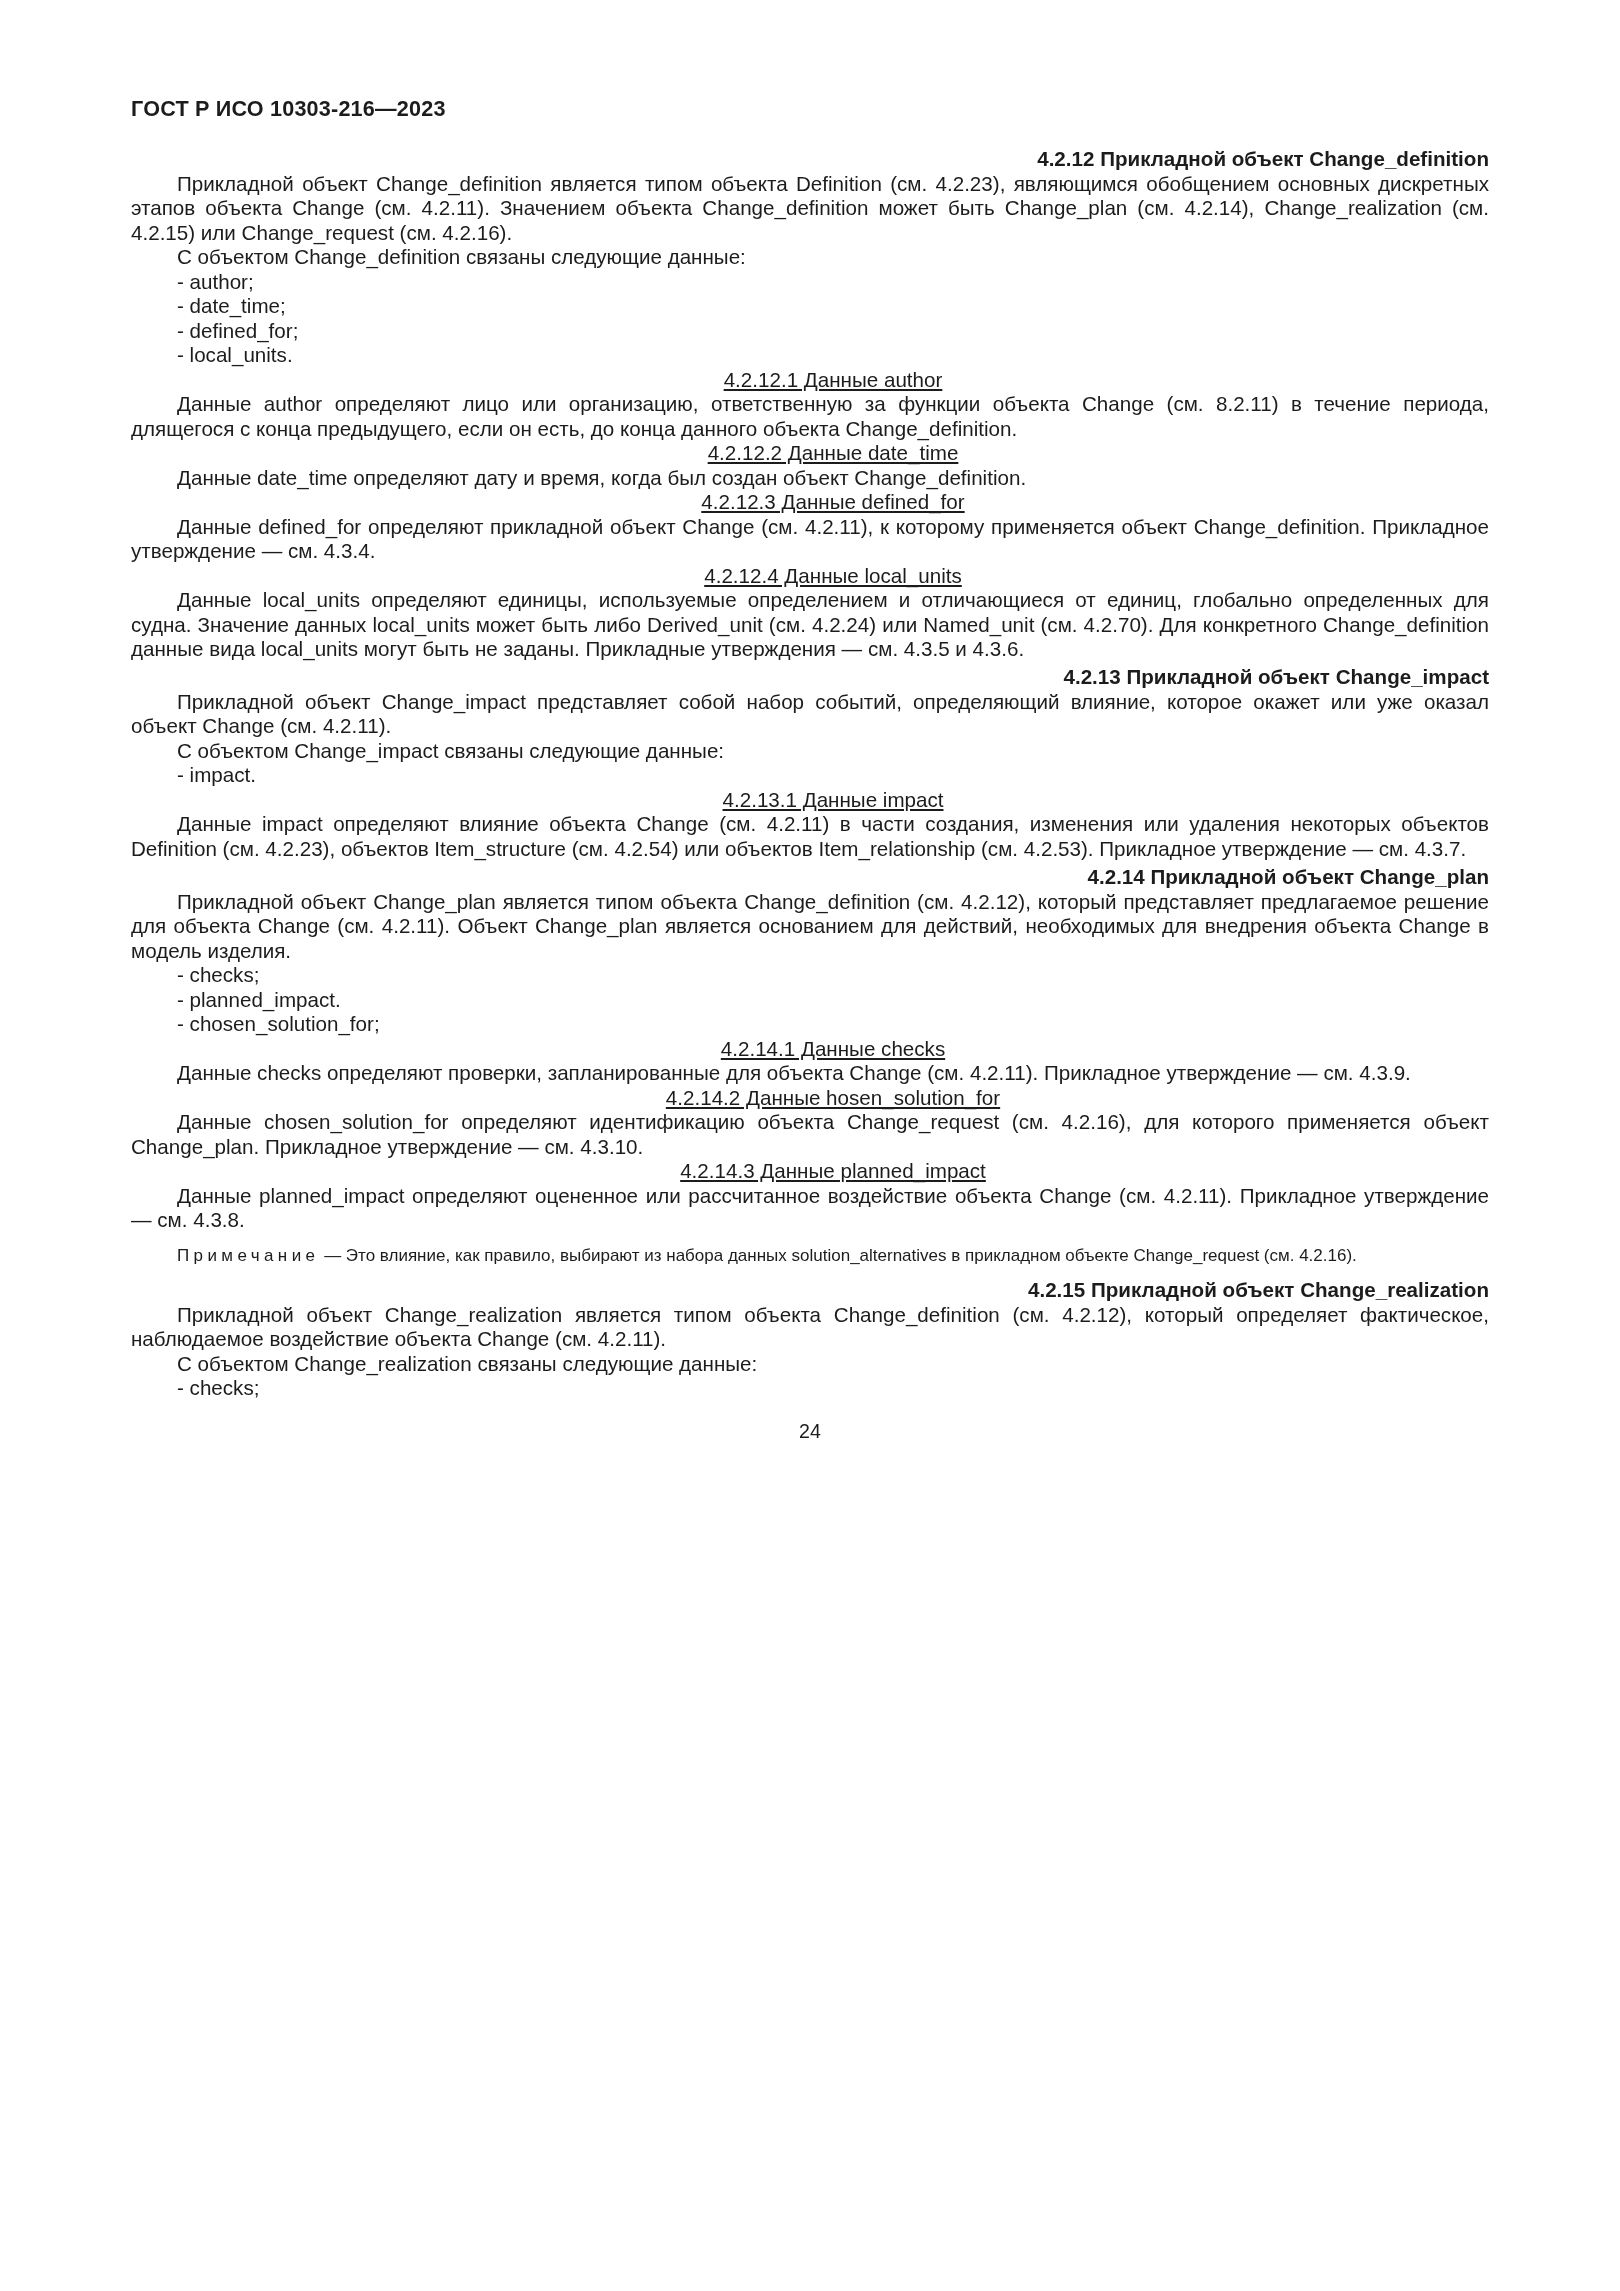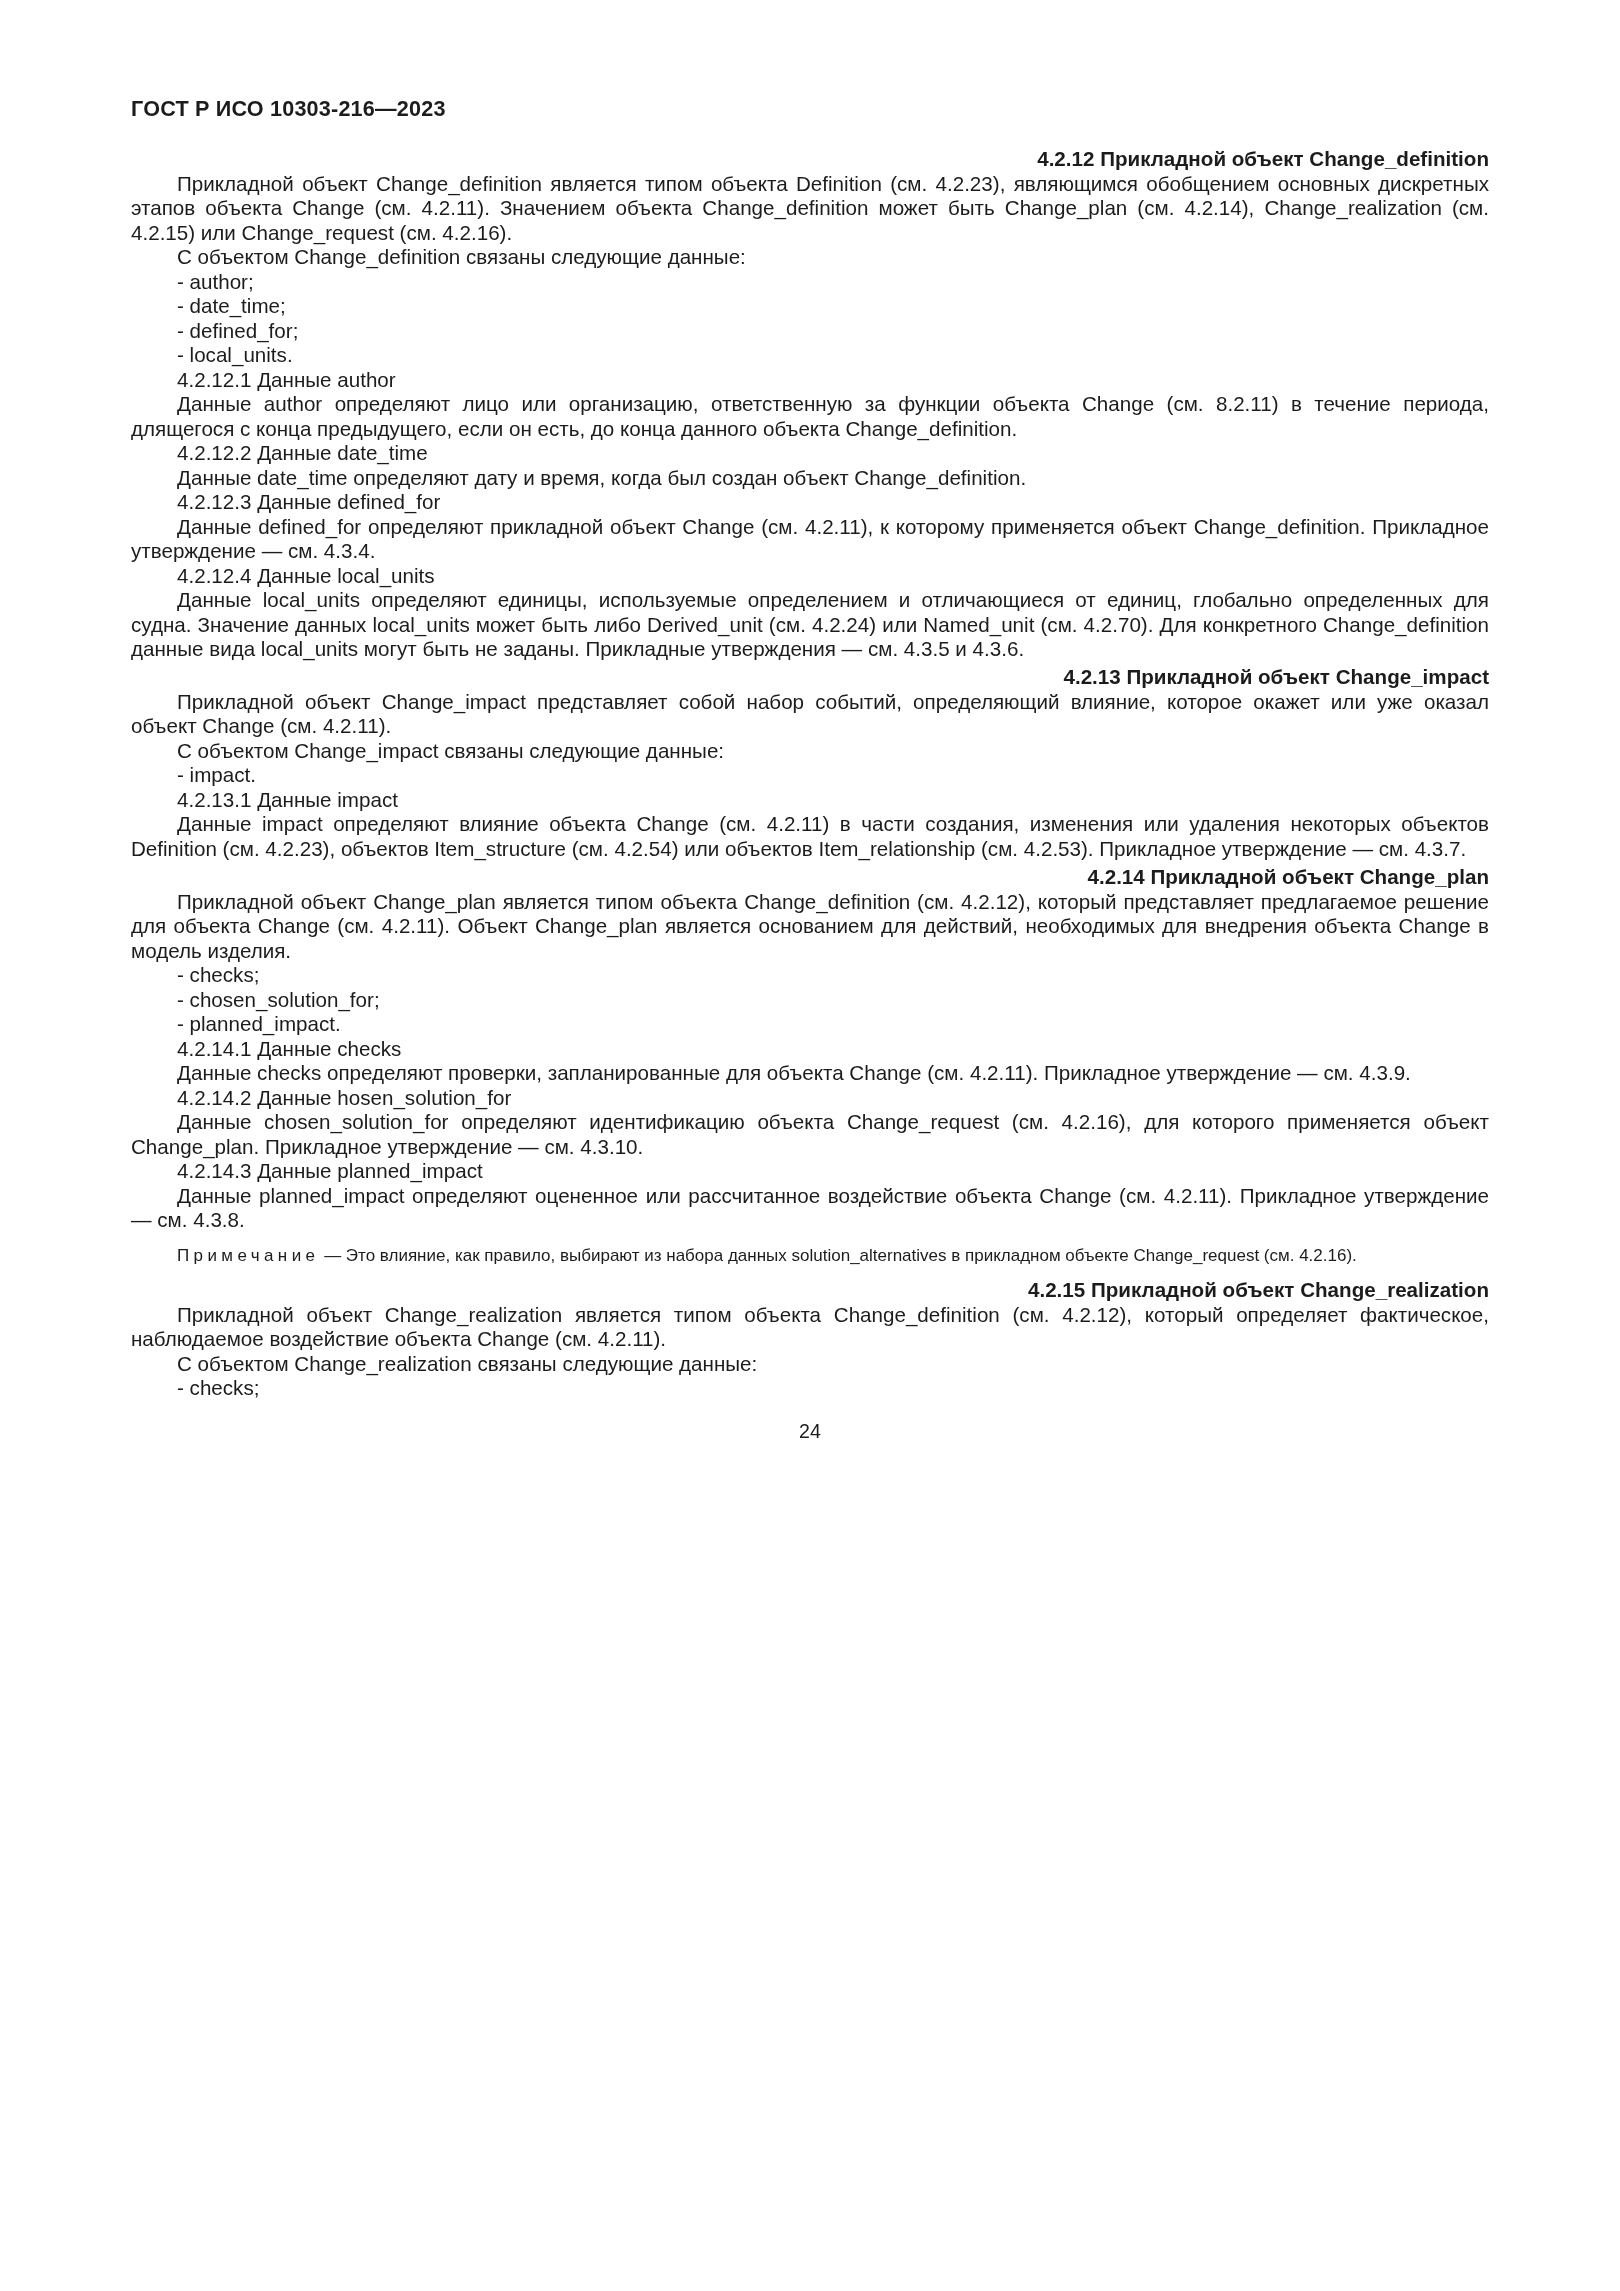--- a/index.html
+++ b/index.html
@@ -33,21 +33,22 @@
   .block {
     margin: 0;
     text-indent: 46px;
   }
   .heading {
     font-weight: 700;
     margin-top: 3.9px;
     text-align: right;
   }
   .subheading {
-    text-align: left;
+    text-align: center;
+    text-decoration: underline;
   }
   .list {
     text-align: left;
   }
   .note {
     font-size: 17px;
     line-height: 21px;
     margin: 12.7px 0 11.8px 0;
   }
   .note-label {
@@ -84,22 +85,22 @@
       <div class="block para">Данные local_units определяют единицы, используемые определением и отличающиеся от единиц, глобально определенных для судна. Значение данных local_units может быть либо Derived_unit (см. 4.2.24) или Named_unit (см. 4.2.70). Для конкретного Change_definition данные вида local_units могут быть не заданы. Прикладные утверждения — см. 4.3.5 и 4.3.6.</div>
       <div class="block heading">4.2.13 Прикладной объект Change_impact</div>
       <div class="block para">Прикладной объект Change_impact представляет собой набор событий, определяющий влияние, которое окажет или уже оказал объект Change (см. 4.2.11).</div>
       <div class="block para">С объектом Change_impact связаны следующие данные:</div>
       <div class="block list">- impact.</div>
       <div class="block subheading">4.2.13.1 Данные impact</div>
       <div class="block para">Данные impact определяют влияние объекта Change (см. 4.2.11) в части создания, изменения или удаления некоторых объектов Definition (см. 4.2.23), объектов Item_structure (см. 4.2.54) или объектов Item_relationship (см. 4.2.53). Прикладное утверждение — см. 4.3.7.</div>
       <div class="block heading">4.2.14 Прикладной объект Change_plan</div>
       <div class="block para">Прикладной объект Change_plan является типом объекта Change_definition (см. 4.2.12), который представляет предлагаемое решение для объекта Change (см. 4.2.11). Объект Change_plan является основанием для действий, необходимых для внедрения объекта Change в модель изделия.</div>
       <div class="block list">- checks;</div>
+      <div class="block list">- planned_impact.</div>
       <div class="block list">- chosen_solution_for;</div>
-      <div class="block list">- planned_impact.</div>
       <div class="block subheading">4.2.14.1 Данные checks</div>
       <div class="block para">Данные checks определяют проверки, запланированные для объекта Change (см. 4.2.11). Прикладное утверждение — см. 4.3.9.</div>
       <div class="block subheading">4.2.14.2 Данные hosen_solution_for</div>
       <div class="block para">Данные chosen_solution_for определяют идентификацию объекта Change_request (см. 4.2.16), для которого применяется объект Change_plan. Прикладное утверждение — см. 4.3.10.</div>
       <div class="block subheading">4.2.14.3 Данные planned_impact</div>
       <div class="block para">Данные planned_impact определяют оцененное или рассчитанное воздействие объекта Change (см. 4.2.11). Прикладное утверждение — см. 4.3.8.</div>
       <div class="block note"><span class="note-label">Примечание</span> <span>— Это влияние, как правило, выбирают из набора данных solution_alternatives в прикладном объекте Change_request (см. 4.2.16).</span></div>
       <div class="block heading">4.2.15 Прикладной объект Change_realization</div>
       <div class="block para">Прикладной объект Change_realization является типом объекта Change_definition (см. 4.2.12), который определяет фактическое, наблюдаемое воздействие объекта Change (см. 4.2.11).</div>
       <div class="block para">С объектом Change_realization связаны следующие данные:</div>

